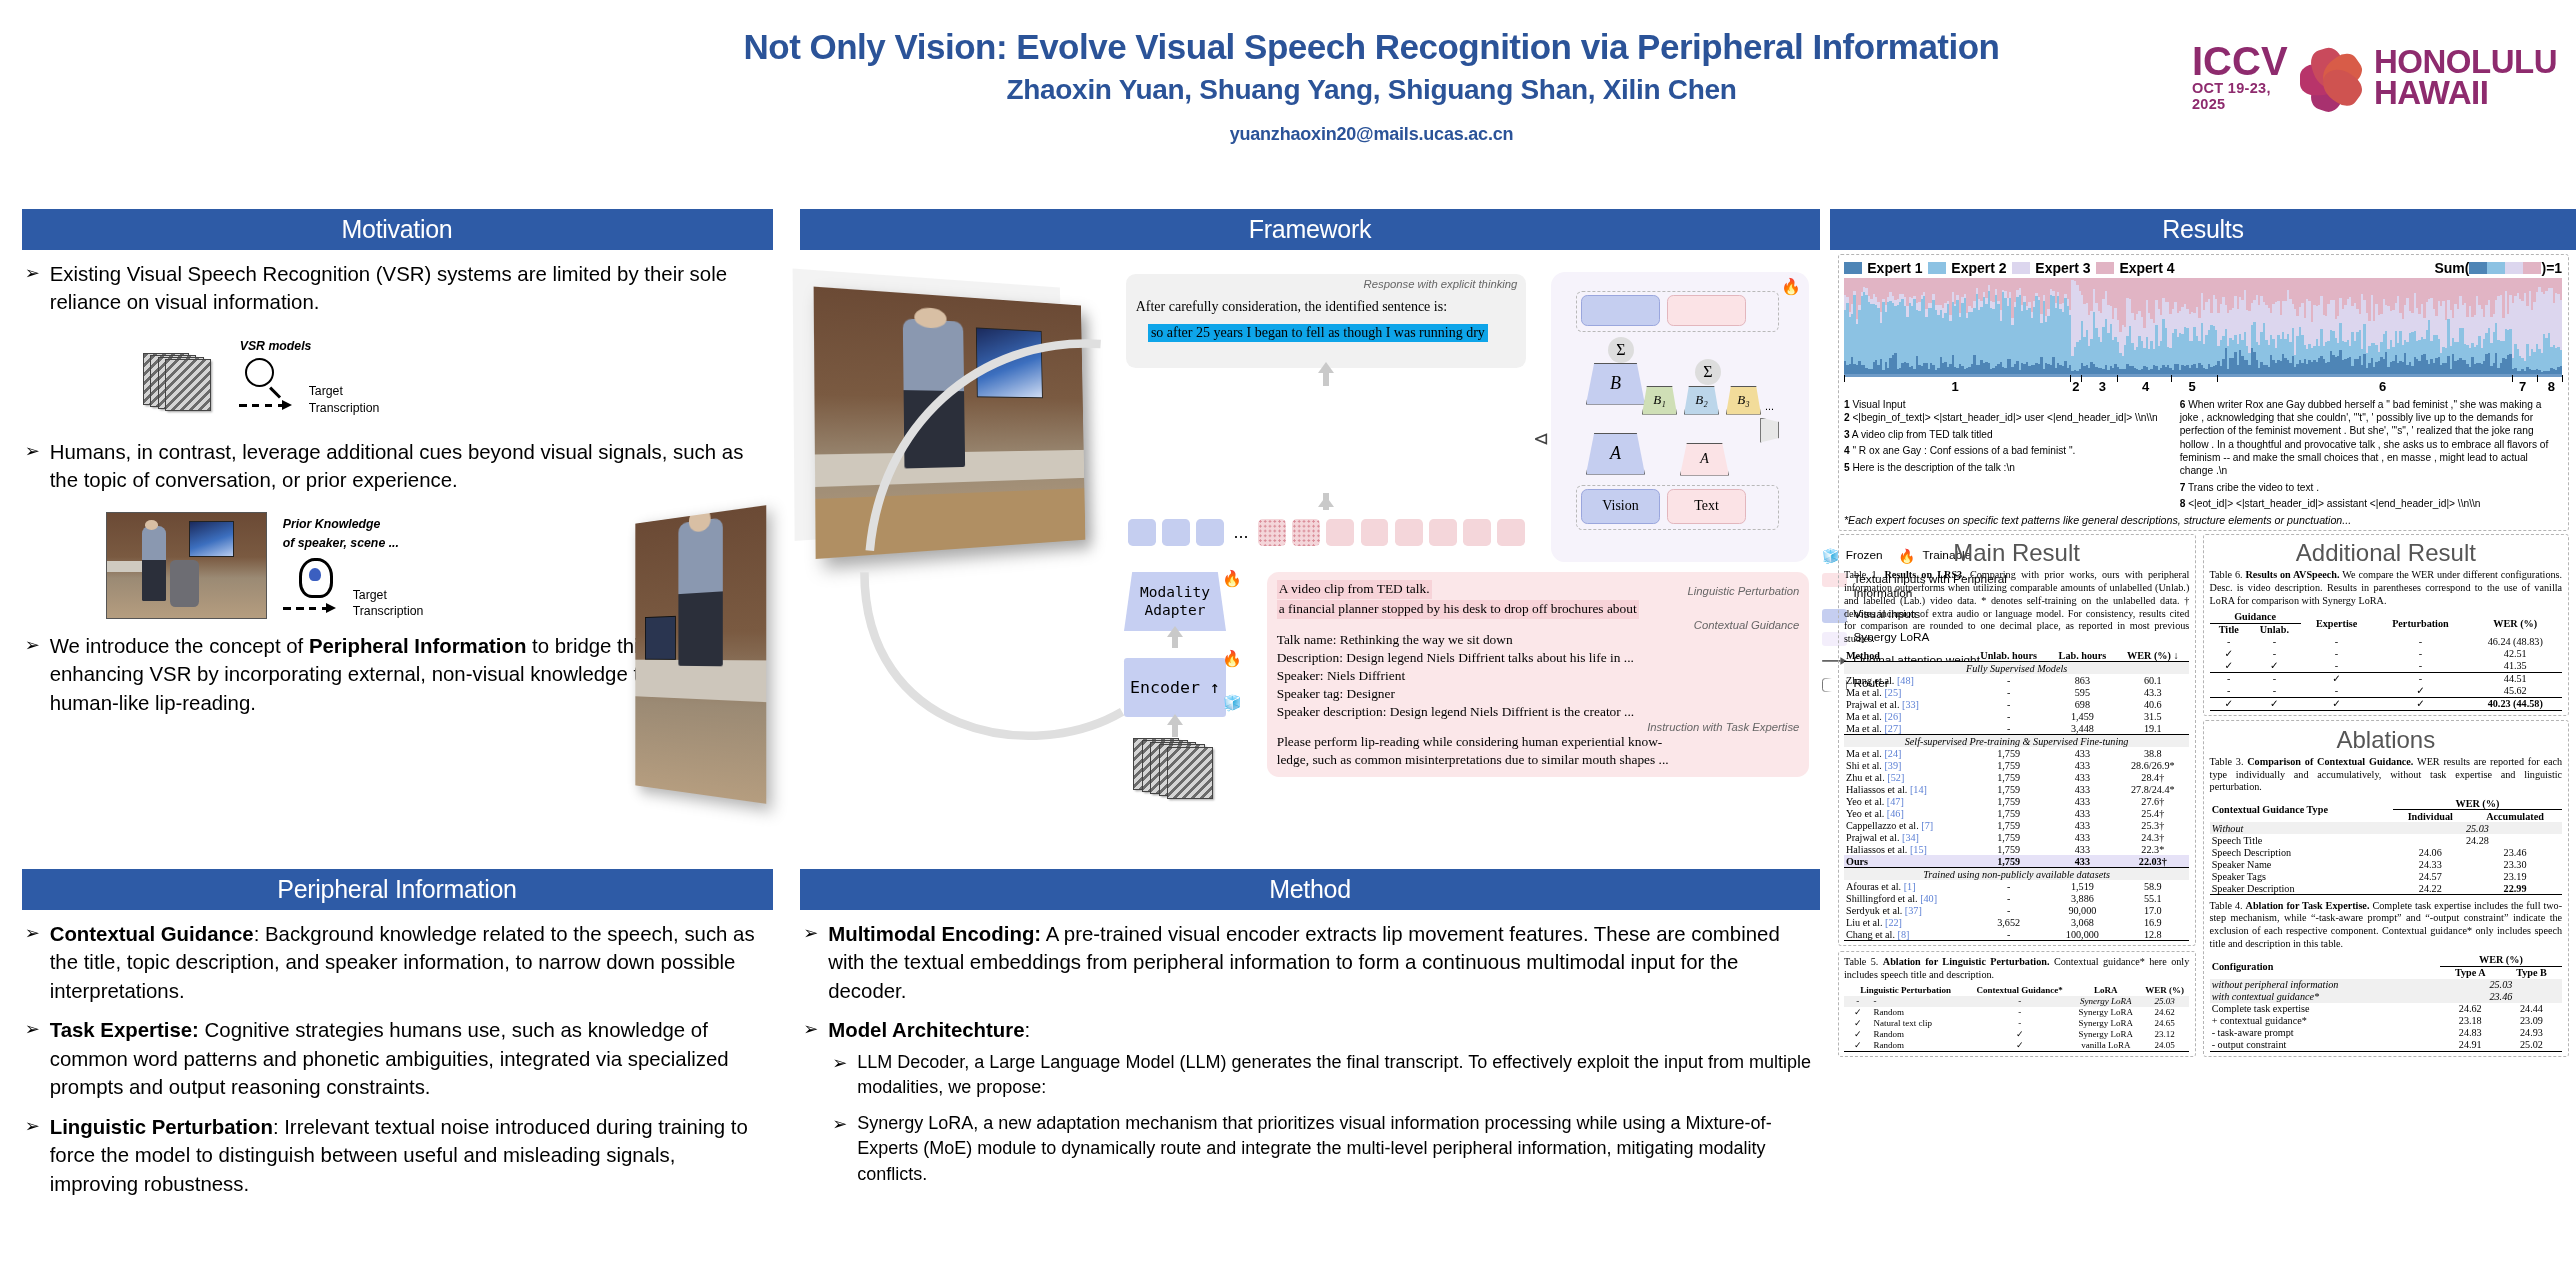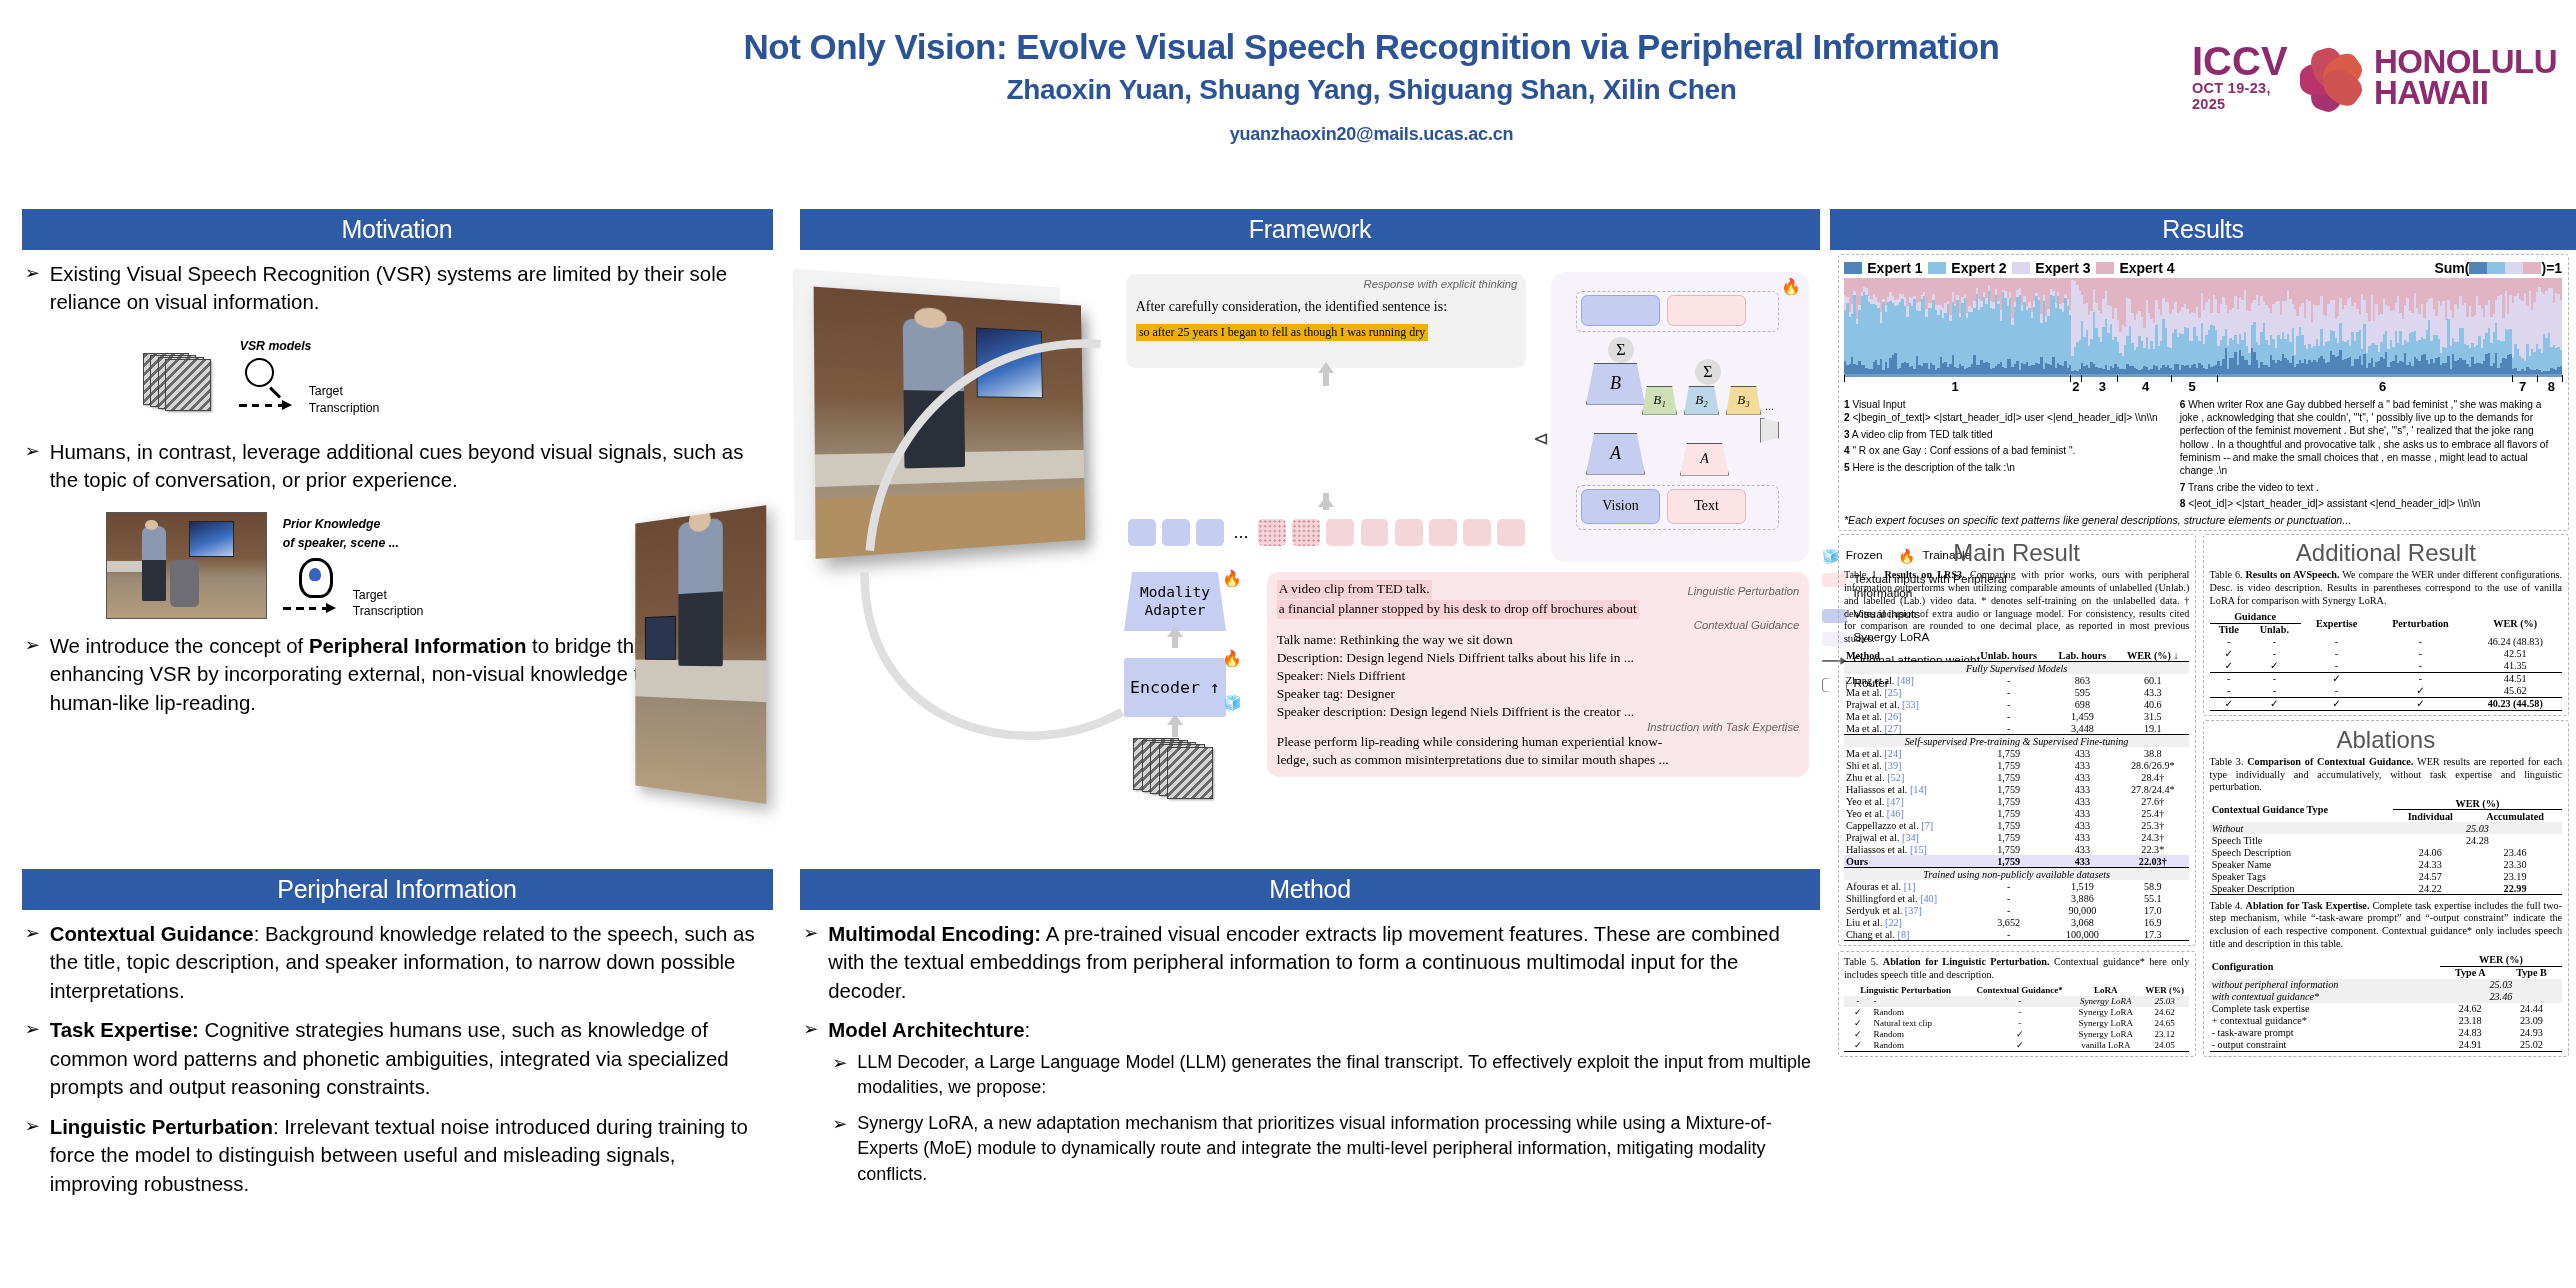--- a/index.html
+++ b/index.html
@@ -112,22 +112,22 @@
   .fw-scene .s-desk { position:absolute; left:0; top:62%; width:100%; height:12%; background:#cfc8bc; }
   .fw-scene .s-floor { position:absolute; left:0; bottom:0; width:100%; height:22%; background:#b08f63; }
   .fw-ghost { position:absolute; left:-7.5px; top:28px; width:290px; height:252px; background:#e9e9e9;
       transform:perspective(751px) rotateY(23deg) rotateX(2deg); opacity:.55; }
   .fw-curve { position:absolute; left:0; top:0; width:100%; height:100%; pointer-events:none; }
 
   .resp-box { position:absolute; left:326px; top:24px; width:400px; height:94px; background:#f1f1f1;
       border-radius:9.7px; padding:7.5px 9.7px; }
   .resp-cap { position:absolute; right:8.6px; top:4.3px; font-style:italic; font-size:11.3px; color:#666; }
   .resp-l1 { margin-top:17px; font-family:"Liberation Serif", serif; font-size:14px; }
-  .resp-l2 { margin-top:9.7px; font-family:"Liberation Serif", serif; font-size:12px; background:#eab308;
-      display:inline-block; padding:1.1px 3.2px; }
+  .resp-l2 { margin-top:9.7px; font-family:"Liberation Serif", serif; font-size:14px; background:#0ea5e9;
+      display:inline-block; padding:1.1px 3.2px;margin-left:12px; }
   .decoder-box { position:absolute; left:326px; top:142px; width:400px; height:102px; background:#eef2fd;
       border-radius:11.8px; display:flex; align-items:center; justify-content:center;
       font-family:"DejaVu Sans Mono", monospace; font-size:27px; color:#222; }
   .dots-row { position:absolute; left:328px; top:263px; width:397px; height:38px; display:flex;
       align-items:center; gap:6.4px; }
   .tok { width:28px; height:27px; border-radius:4.8px; }
   .tok.b { background:#c5cef0; }
   .tok.p { background:#f4d6da; }
   .tok.hatch { background:#f4d6da; background-image:radial-gradient(#d98b97 1.1px, transparent 1.1px);
       background-size:4.8px 4.8px; }
@@ -2472,21 +2472,21 @@
                 <tr>
                   <td class="tleft">Liu et al. <span class="ref">[22]</span></td>
                   <td>3,652</td>
                   <td>3,068</td>
                   <td>16.9</td>
                 </tr>
                 <tr>
                   <td class="tleft">Chang et al. <span class="ref">[8]</span></td>
                   <td>-</td>
                   <td>100,000</td>
-                  <td>17.3</td>
+                  <td>12.8</td>
                 </tr>
                 <tr class="brule">
                   <td colspan="4" style="padding: 0px;"></td>
                 </tr>
               </tbody>
           </table>
         </div>
 
         <div class="dashbox" style="margin-top:4.3px;">
           <div class="cap"><span>Table 5. </span><b>Ablation for Linguistic Perturbation.</b><span> Contextual guidance* here only includes speech title and description.</span></div>

